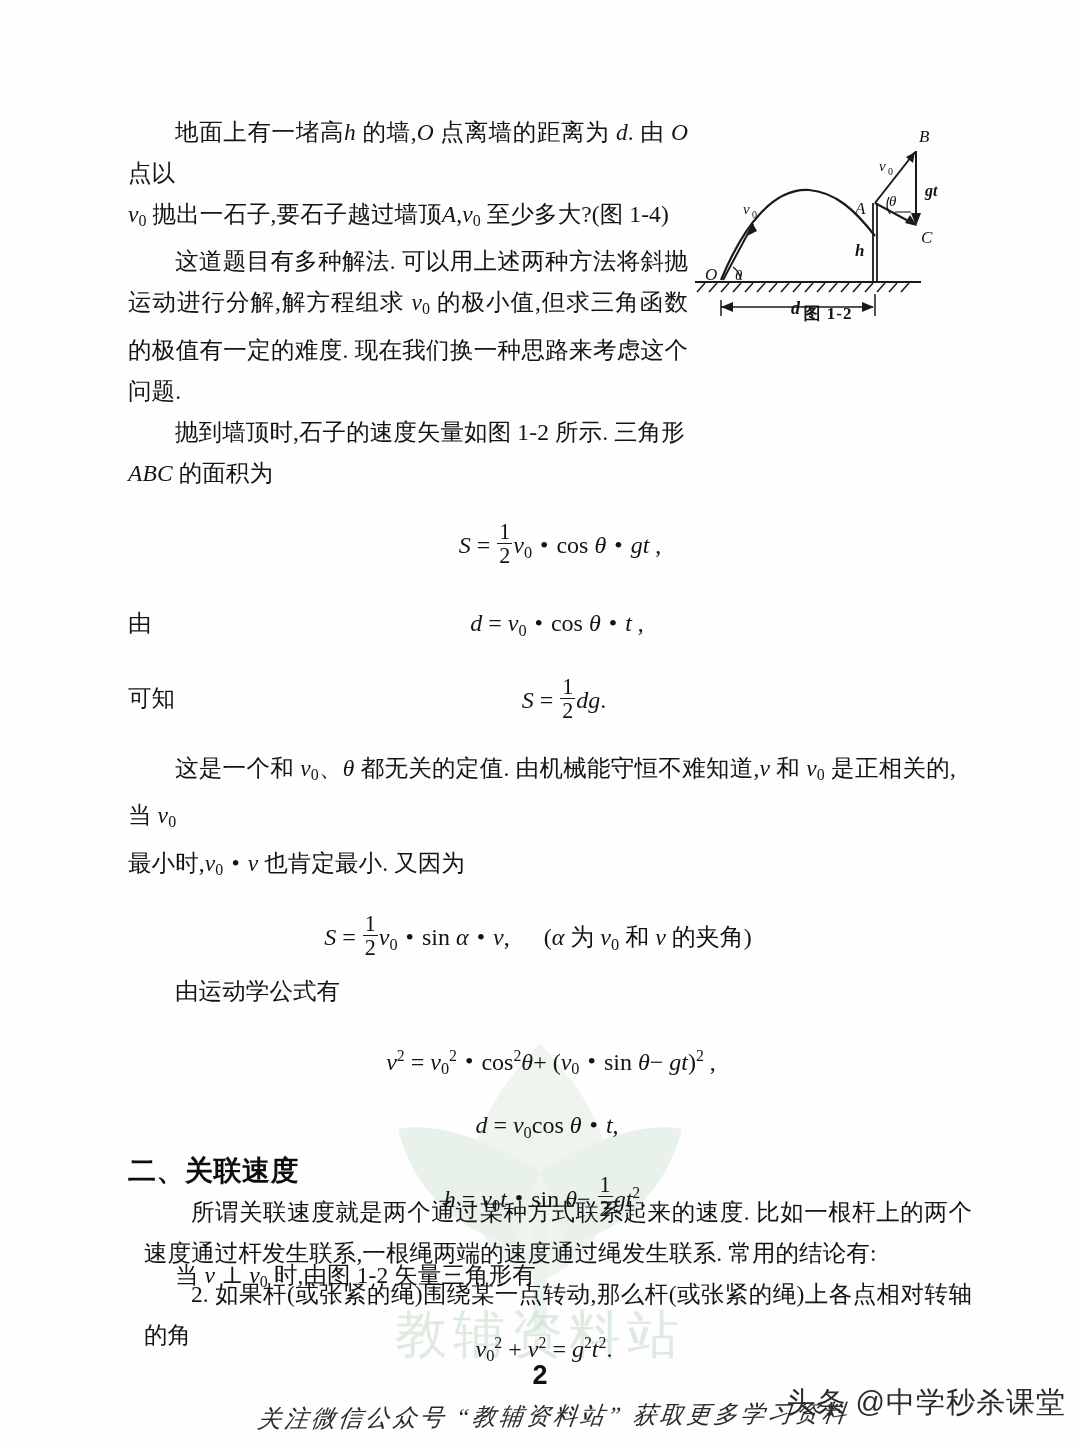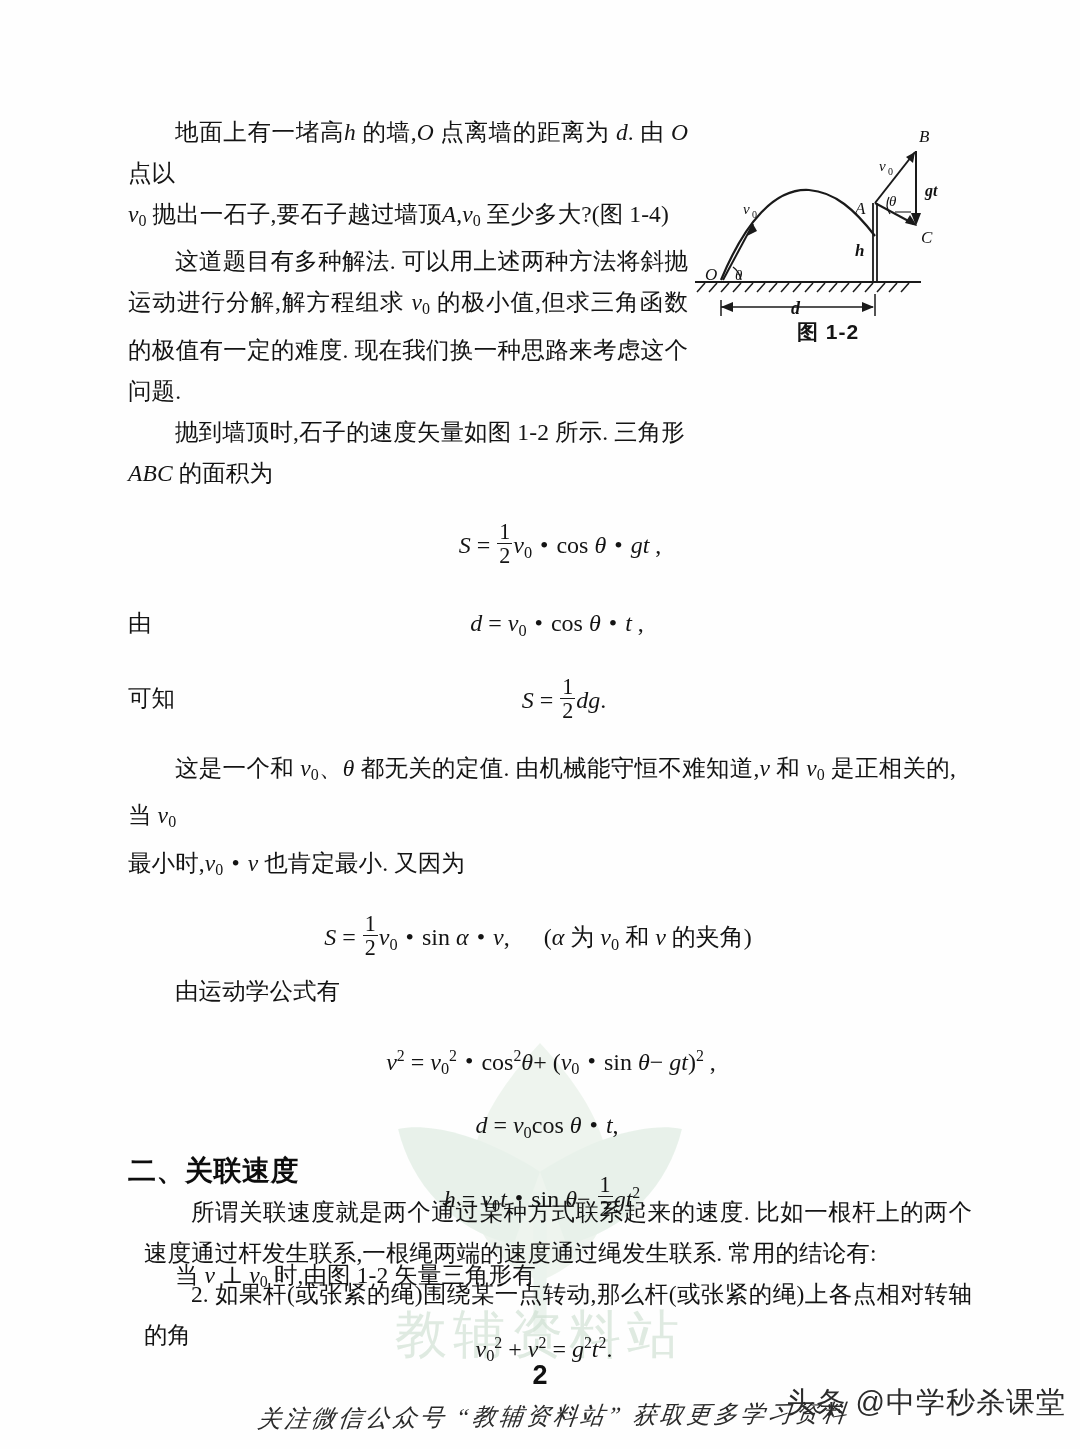--- a/index.html
+++ b/index.html
@@ -119,26 +119,26 @@
   .figure {
     position: absolute;
     left: 683px;
     top: 104px;
     width: 290px;
     height: 255px;
   }
   .fig-caption {
     position: absolute;
     left: 683px;
-    top: 318px;
+    top: 302px;
     width: 290px;
     text-align: center;
-    font-family: Liberation Sans, sans-serif;
+    font-family: Liberation Serif, serif;
     font-weight: bold;
-    font-size: 21px;
+    font-size: 17px;
     letter-spacing: 1px;
   }
 
   
   .section-head {
     position: absolute;
     left: 128px;
     top: 1152px;
     font-family: "Liberation Sans", sans-serif;
     font-weight: bold;

